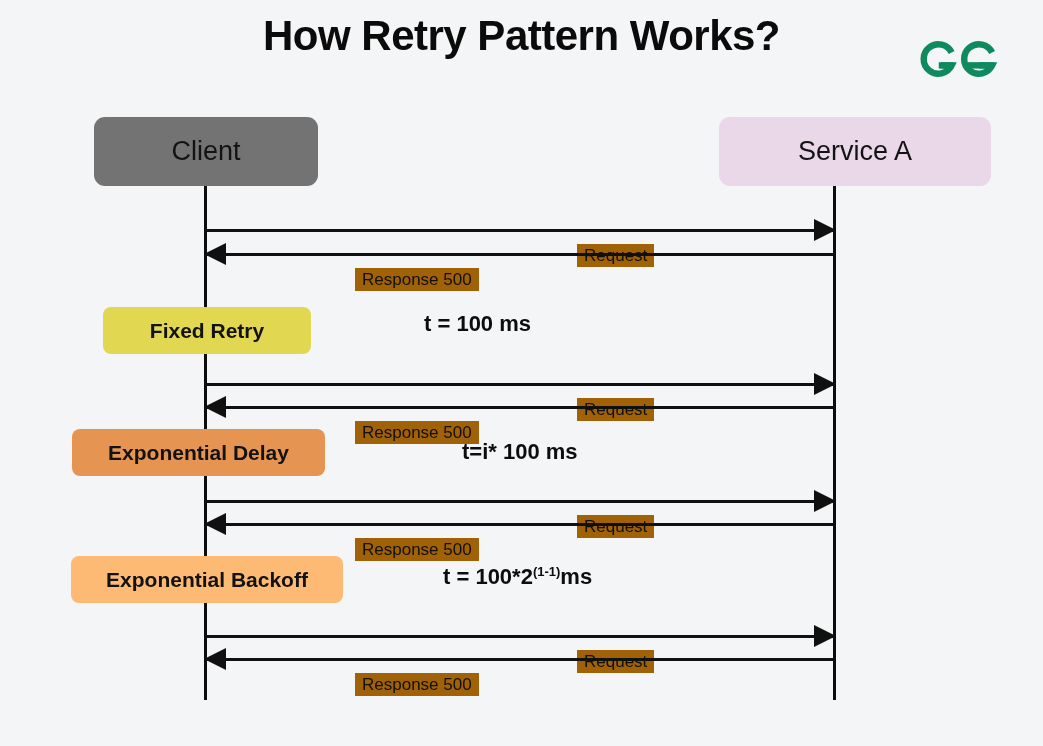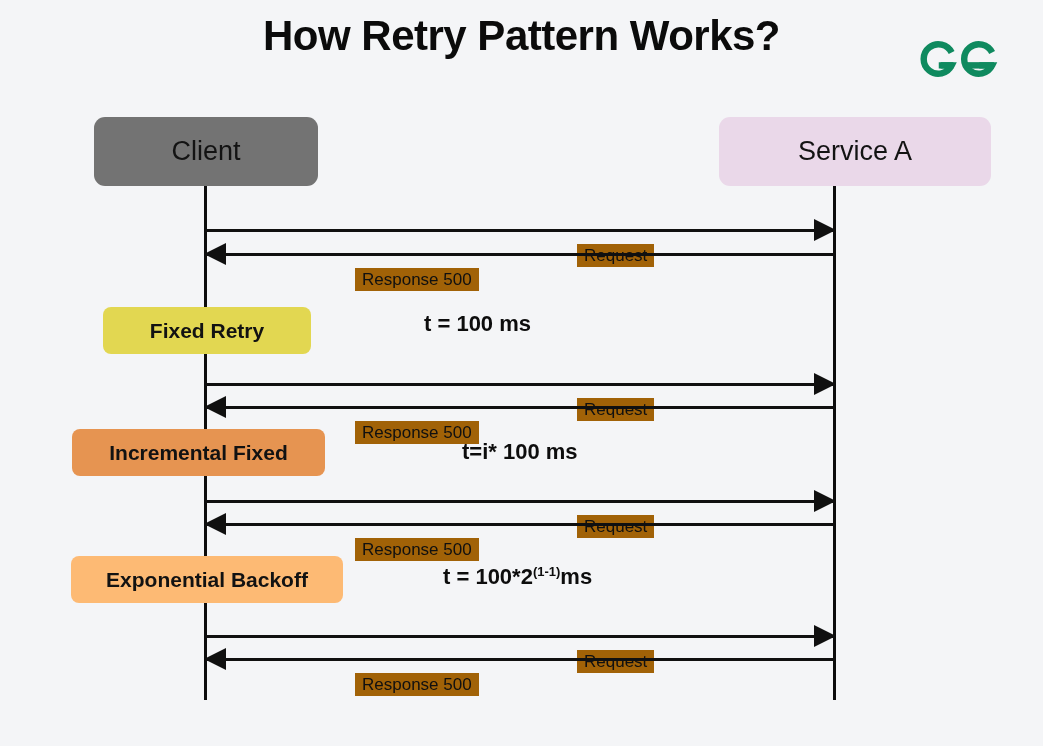--- a/index.html
+++ b/index.html
@@ -220,21 +220,21 @@
     <div class="head"></div>
     <div class="label">Request</div>
   </div>
   <div class="msg to-left" style="top:396px">
     <div class="line"></div>
     <div class="head"></div>
     <div class="label">Response 500</div>
   </div>
 
   <div class="delay-box" id="delay-box-incremental">
-    <span>Incremental Fixed</span>
+    <span>Exponential Delay</span>
   </div>
   <div class="delay-formula" id="delay-formula-incremental">
     <span>t=i* 100 ms</span>
   </div>
 
   <div class="msg to-right" style="top:490px">
     <div class="line"></div>
     <div class="head"></div>
     <div class="label">Request</div>
   </div>

